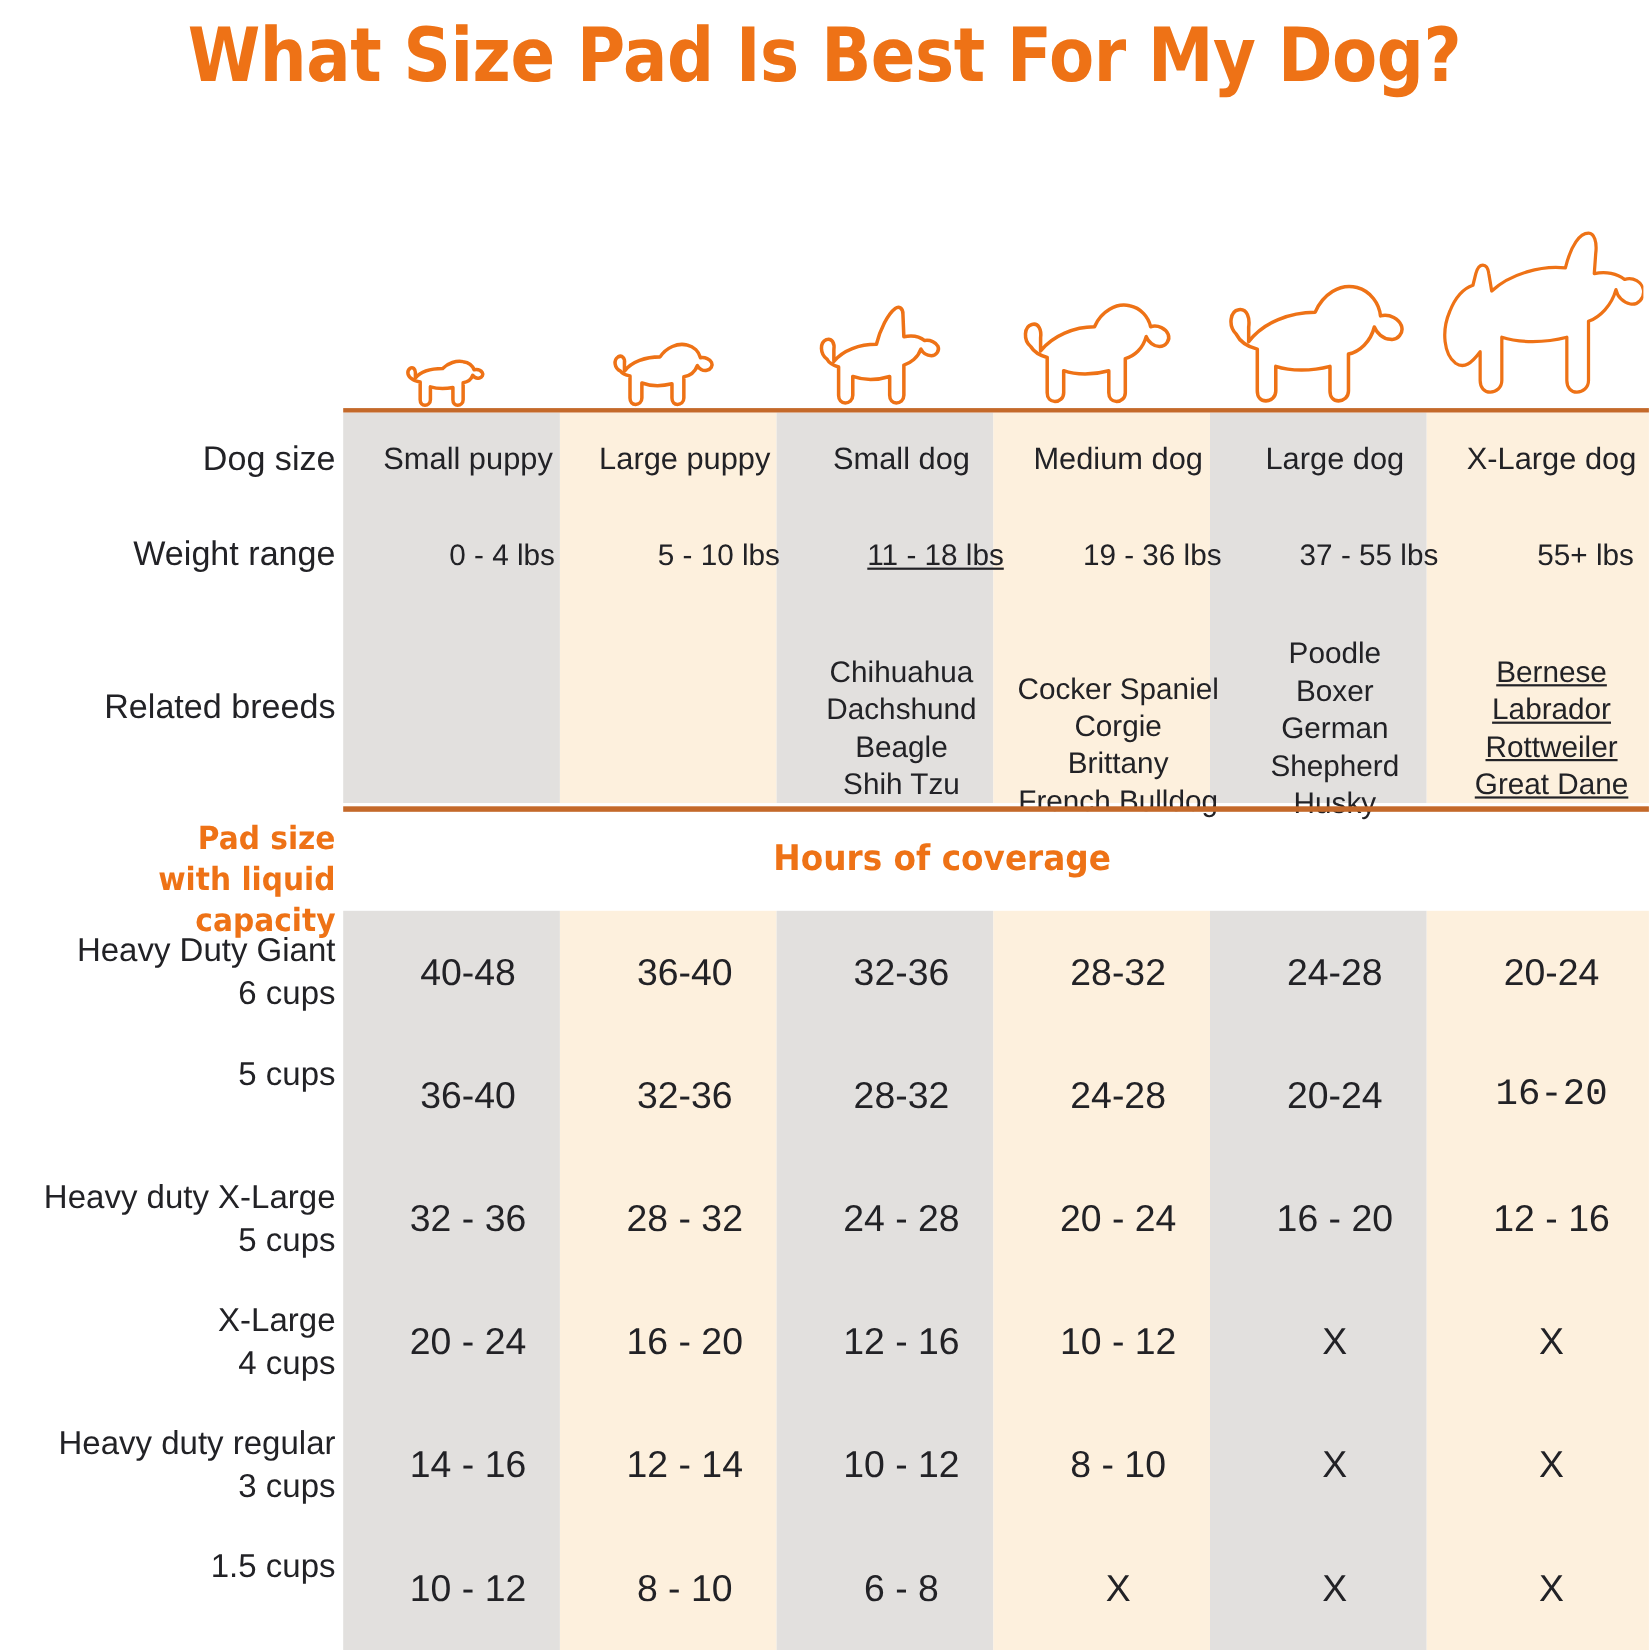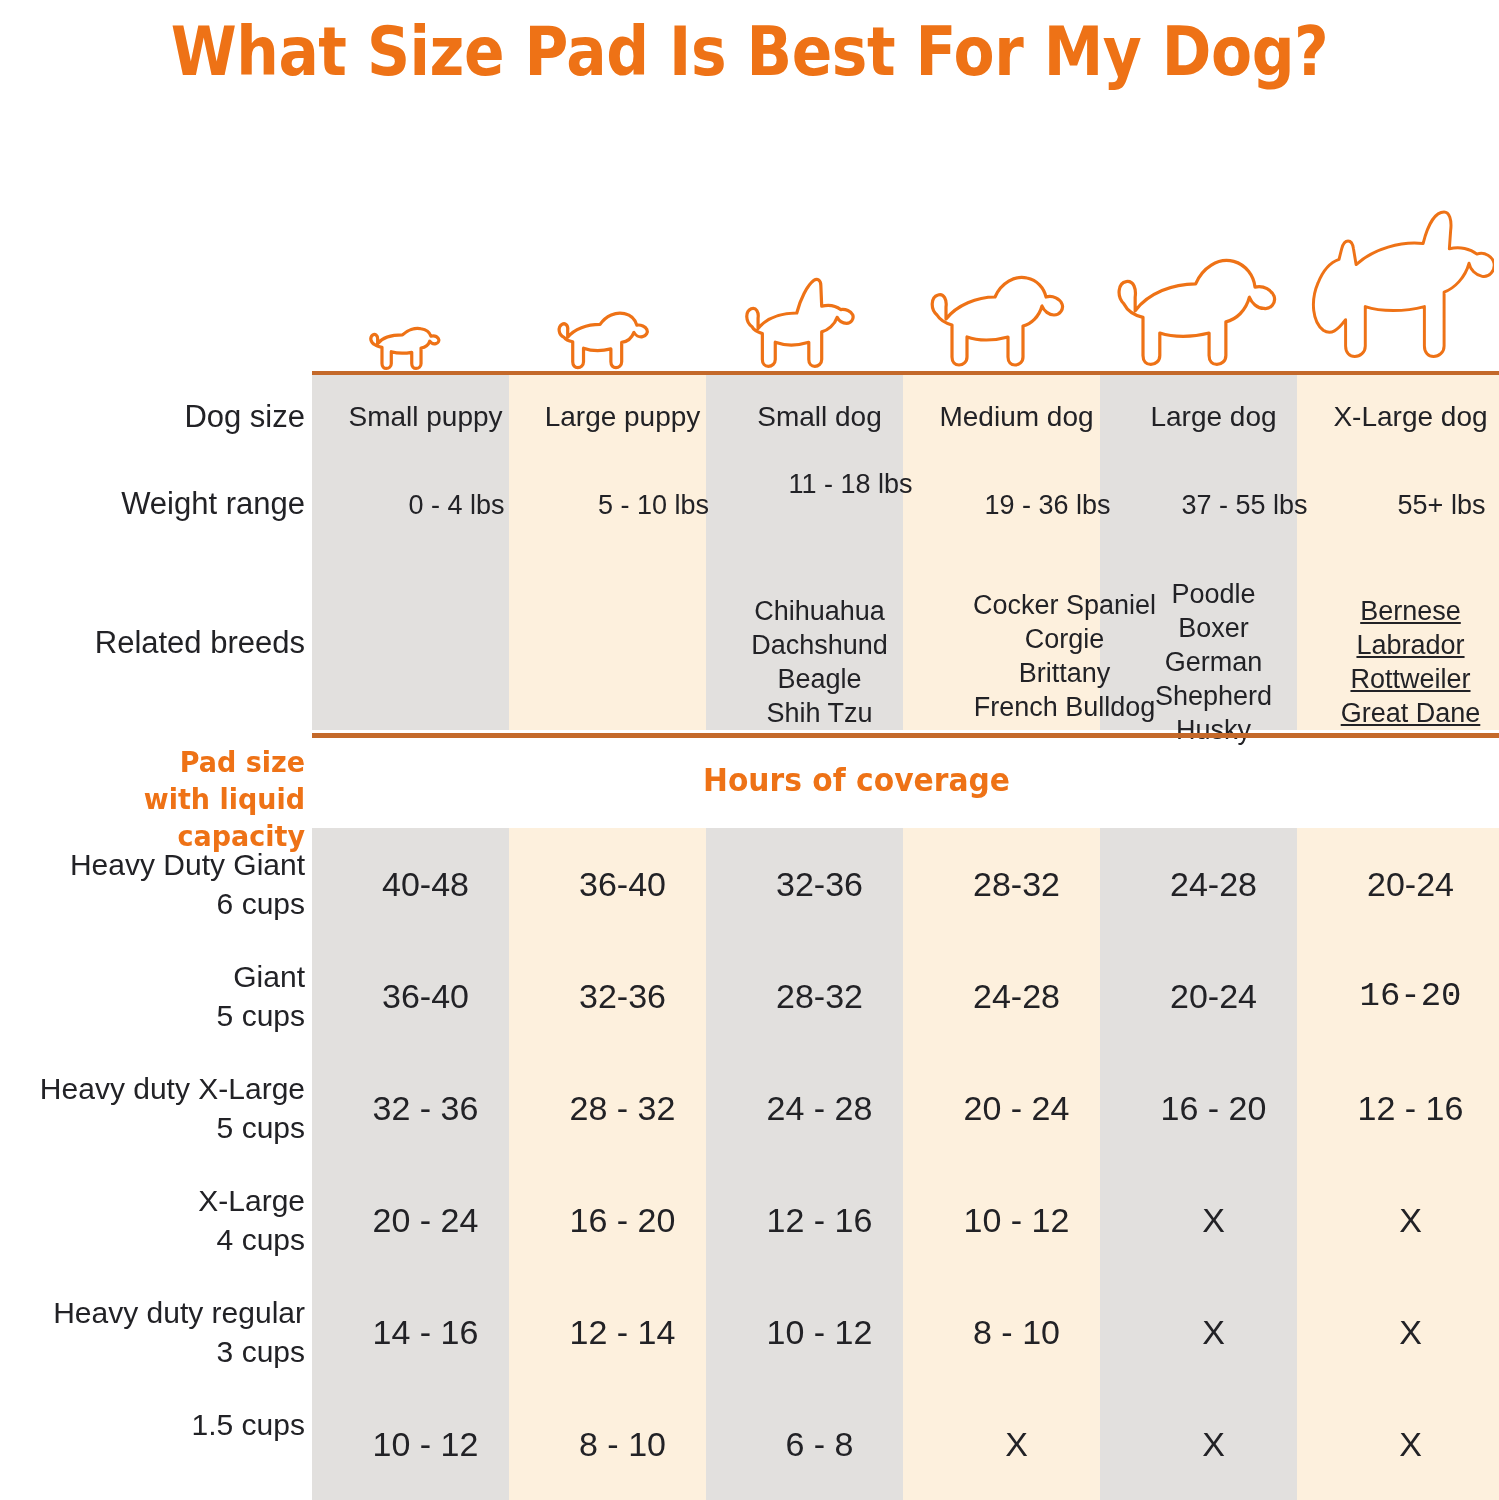--- a/index.html
+++ b/index.html
@@ -177,30 +177,30 @@
 <div class="rowlabel lbl-lg" style="top:397px;">Dog size</div>
 <div class="rowlabel lbl-lg" style="top:484px;">Weight range</div>
 <div class="rowlabel lbl-lg" style="top:623px;">Related breeds</div>
 
 <div id="top-cells">
     <div class="cell hdr-size" style="left: 312px; top: 400px;">Small puppy</div>
     <div class="cell hdr-weight" style="left: 312px; top: 488px;">0 - 4 lbs</div>
     <div class="cell hdr-size" style="left: 509px; top: 400px;">Large puppy</div>
     <div class="cell hdr-weight" style="left: 509px; top: 488px;">5 - 10 lbs</div>
     <div class="cell hdr-size" style="left: 706px; top: 400px;">Small dog</div>
-    <div class="cell hdr-weight" style="left: 706px; top: 467px;">11 - 18 lbs</div>
+    <div class="cell hdr-weight" style="left: 706px; top: 488px; text-decoration: underline;">11 - 18 lbs</div>
     <div class="cell breeds" style="left: 706px; top: 594px;">
       <div>Chihuahua</div>
       <div>Dachshund</div>
       <div>Beagle</div>
       <div>Shih Tzu</div>
     </div>
     <div class="cell hdr-size" style="left: 903px; top: 400px;">Medium dog</div>
     <div class="cell hdr-weight" style="left: 903px; top: 488px;">19 - 36 lbs</div>
-    <div class="cell breeds" style="left: 903px; top: 588px; margin-left: 48px;">
+    <div class="cell breeds" style="left: 903px; top: 609px;">
       <div>Cocker Spaniel</div>
       <div>Corgie</div>
       <div>Brittany</div>
       <div>French Bulldog</div>
     </div>
     <div class="cell hdr-size" style="left: 1100px; top: 400px;">Large dog</div>
     <div class="cell hdr-weight" style="left: 1100px; top: 488px;">37 - 55 lbs</div>
     <div class="cell breeds" style="left: 1100px; top: 577px;">
       <div>Poodle</div>
       <div>Boxer</div>
@@ -239,21 +239,20 @@
       <div>Heavy Duty Giant</div>
       <div>6 cups</div>
     </div>
     <div class="cell val" style="left: 312px; top: 864px;">40-48</div>
     <div class="cell val" style="left: 509px; top: 864px;">36-40</div>
     <div class="cell val" style="left: 706px; top: 864px;">32-36</div>
     <div class="cell val" style="left: 903px; top: 864px;">28-32</div>
     <div class="cell val" style="left: 1100px; top: 864px;">24-28</div>
     <div class="cell val" style="left: 1297px; top: 864px;">20-24</div>
     <div class="rowlabel lbl-md" style="top: 957px;">
-      <div>Giant</div>
       <div>5 cups</div>
     </div>
     <div class="cell val" style="left: 312px; top: 976px;">36-40</div>
     <div class="cell val" style="left: 509px; top: 976px;">32-36</div>
     <div class="cell val" style="left: 706px; top: 976px;">28-32</div>
     <div class="cell val" style="left: 903px; top: 976px;">24-28</div>
     <div class="cell val" style="left: 1100px; top: 976px;">20-24</div>
     <div class="cell val" style="left: 1297px; top: 976px; font-family: Liberation Mono, monospace;">16-20</div>
     <div class="rowlabel lbl-md" style="top: 1069px;">
       <div>Heavy duty X-Large</div>

